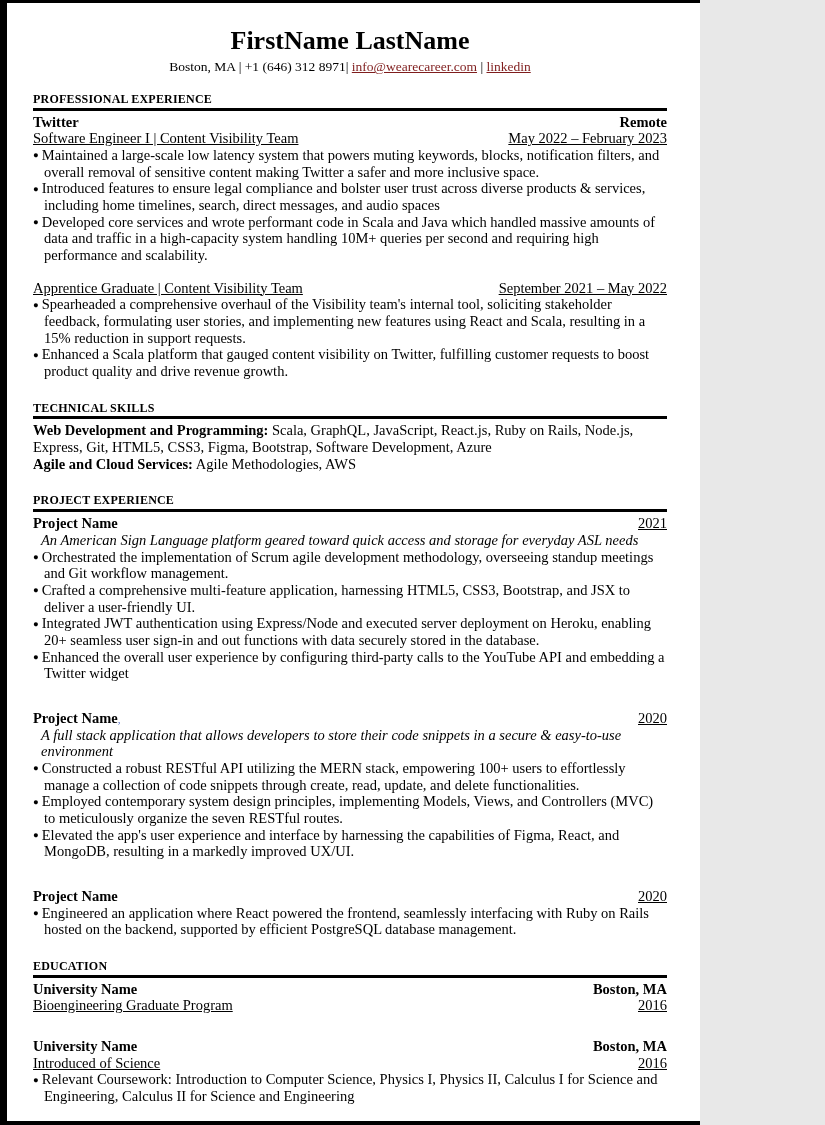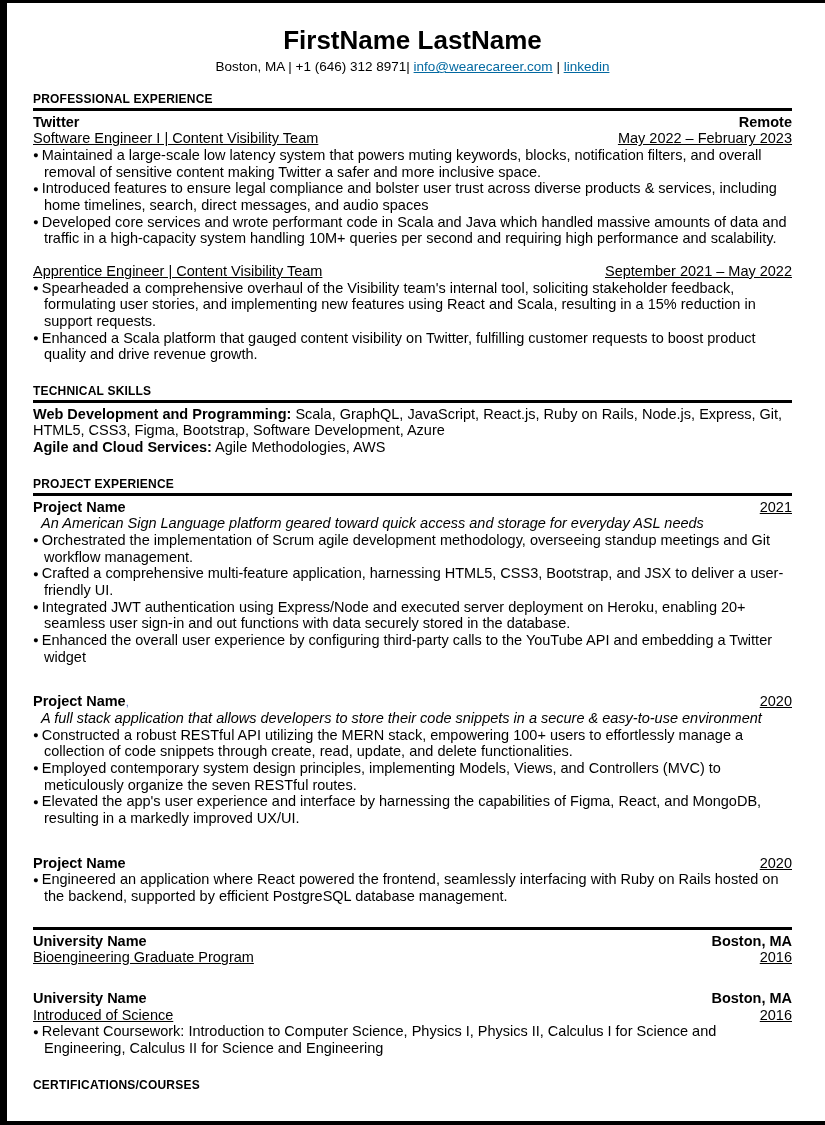--- a/index.html
+++ b/index.html
@@ -1,27 +1,27 @@
 <!DOCTYPE html>
 <html><head>
 <meta charset="utf-8">
 <style>
   * { margin:0; padding:0; box-sizing:border-box; }
   html,body { background:#e8e8e8; }
   .page {
-    width:825px; height:1125px; background:#ffffff; color:#000;
+    width:700px; height:1125px; background:#ffffff; color:#000;
     border-left:7px solid #000; border-top:3px solid #000; border-bottom:4px solid #000;
-    font-family:Liberation Sans, sans-serif;
+    font-family:Liberation Serif, serif;
     font-size:14.5px; line-height:1.15;
     padding:22px 33px 0 26px;
     position:relative; overflow:hidden;
   }
   .name { text-align:center; font-size:26px; font-weight:bold; line-height:1.2; }
   .contact { text-align:center; font-size:13.5px; margin-top:3px; }
-  .contact a { color:#0369a1; text-decoration:underline; cursor:pointer; }
+  .contact a { color:#7f1d1d; text-decoration:underline; cursor:pointer; }
   .b { font-weight:bold; }
   .u { text-decoration:underline; }
   .section { margin-top:22px; }
   .section.first { margin-top:18px; }
   .sec-title { font-size:12px; font-weight:bold; letter-spacing:.2px; }
   .sec-rule { height:2px; border-top:2.5px solid #000; border-bottom:1.2px solid #000; margin:1px 0 3px 0; }
   .row2 { display:flex; justify-content:space-between; align-items:baseline; }
   .bullets { list-style:none; }
   .bullets li { padding-left:11px; text-indent:-11px; }
   .bullets li::before { content:"\25CF"; font-size:9.5px; padding-right:3px; position:relative; top:-1.5px; }
@@ -60,21 +60,21 @@
       <span class="u">May 2022 – February 2023</span>
     </div>
     <ul class="bullets">
       <li>Maintained a large-scale low latency system that powers muting keywords, blocks, notification filters, and overall removal of sensitive content making Twitter a safer and more inclusive space.</li>
       <li>Introduced features to ensure legal compliance and bolster user trust across diverse products &amp; services, including home timelines, search, direct messages, and audio spaces</li>
       <li>Developed core services and wrote performant code in Scala and Java which handled massive amounts of data and traffic in a high-capacity system handling 10M+ queries per second and requiring high performance and scalability.</li>
     </ul>
 
     <div class="role-block">
       <div class="row2">
-        <span class="u">Apprentice Engineer | Content Visibility Team</span>
+        <span class="u">Apprentice Graduate | Content Visibility Team</span>
         <span class="u">September 2021 – May 2022</span>
       </div>
       <ul class="bullets">
         <li>Spearheaded a comprehensive overhaul of the Visibility team's internal tool, soliciting stakeholder feedback, formulating user stories, and implementing new features using React and Scala, resulting in a 15% reduction in support requests.</li>
         <li>Enhanced a Scala platform that gauged content visibility on Twitter, fulfilling customer requests to boost product quality and drive revenue growth.</li>
       </ul>
     </div>
   </div>
 
   <div class="section">
@@ -120,20 +120,21 @@
         <span><span class="b">Project Name</span><span class="name-suffix"></span></span>
         <span class="u">2020</span>
       </div>
       <ul class="bullets">
         <li>Engineered an application where React powered the frontend, seamlessly interfacing with Ruby on Rails hosted on the backend, supported by efficient PostgreSQL database management.</li>
       </ul>
     </div>
   </div>
 
   <div class="section">
+    <div class="sec-title">EDUCATION</div>
     <div class="sec-rule"></div>
 
     <div class="edu first">
       <div class="row2">
         <span class="b">University Name</span>
         <span class="b">Boston, MA</span>
       </div>
       <div class="row2">
         <span class="u">Bioengineering Graduate Program</span>
         <span class="u">2016</span>

